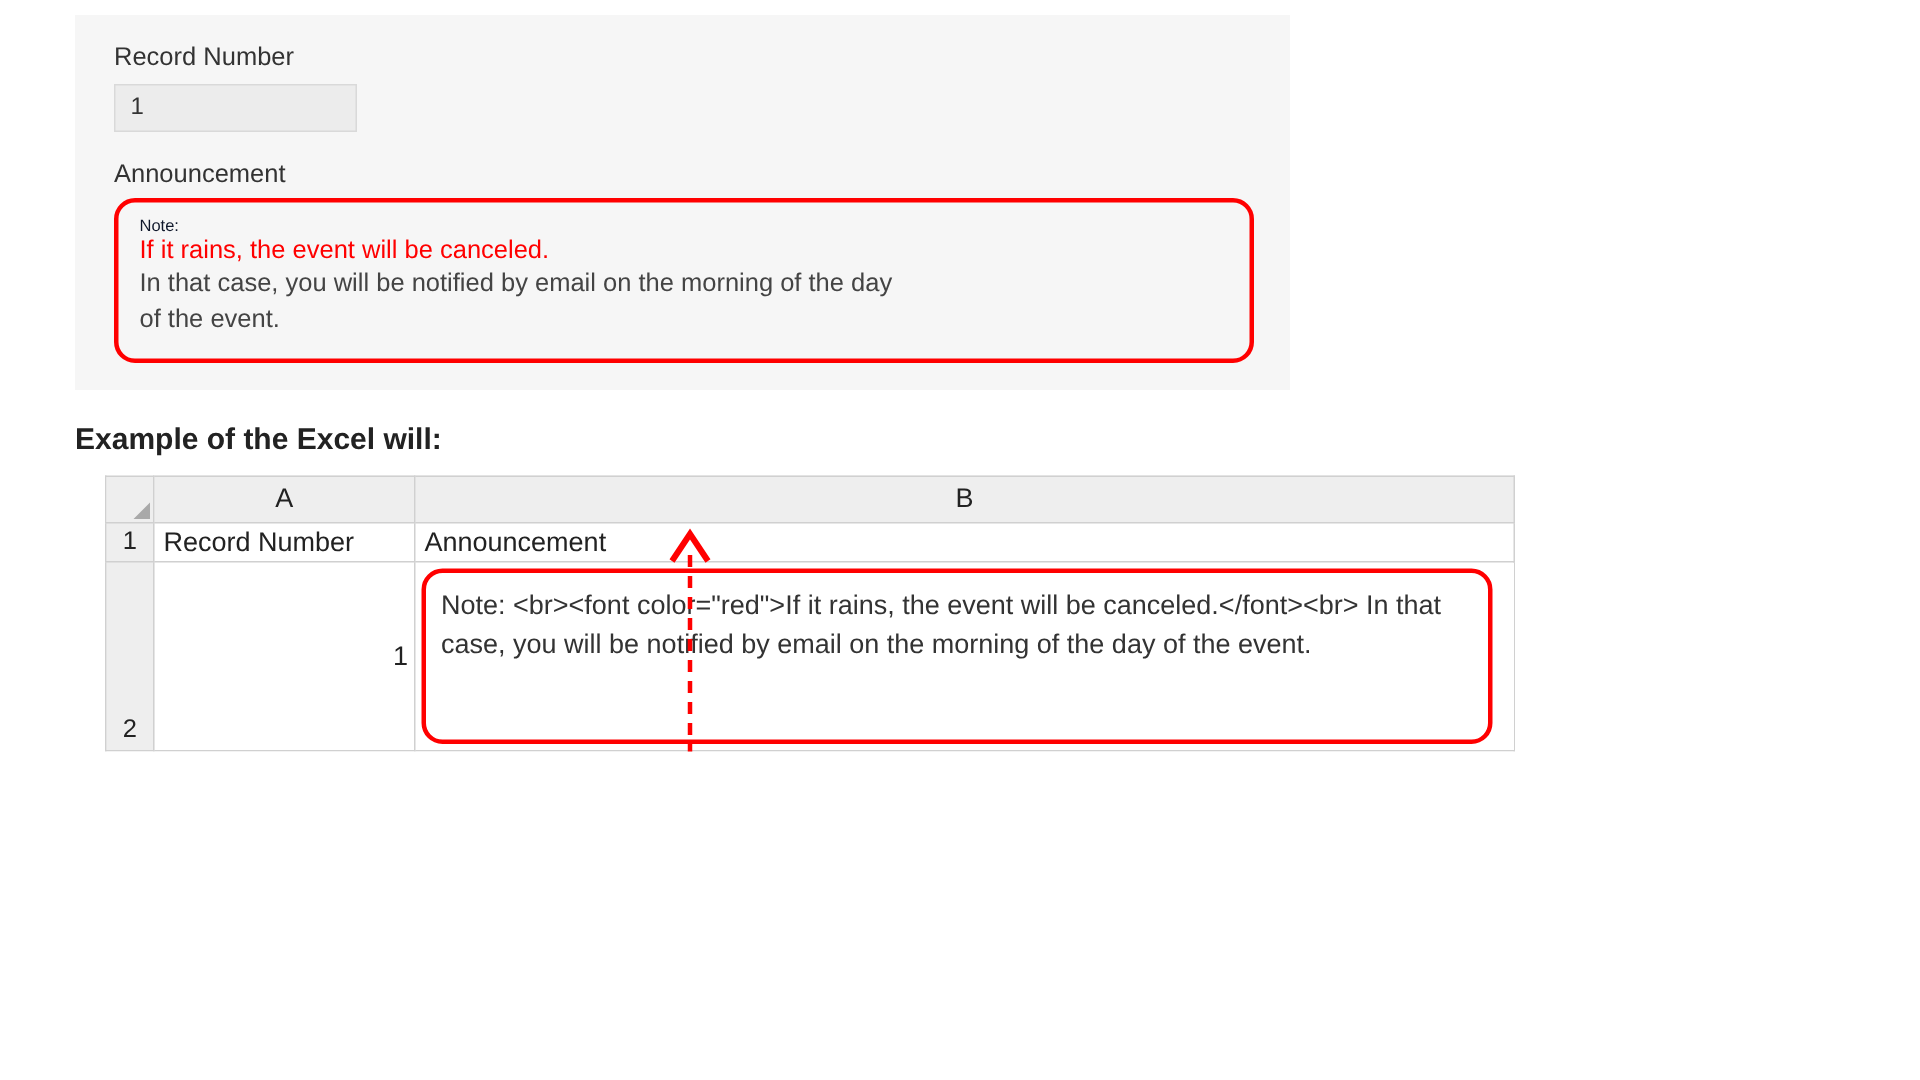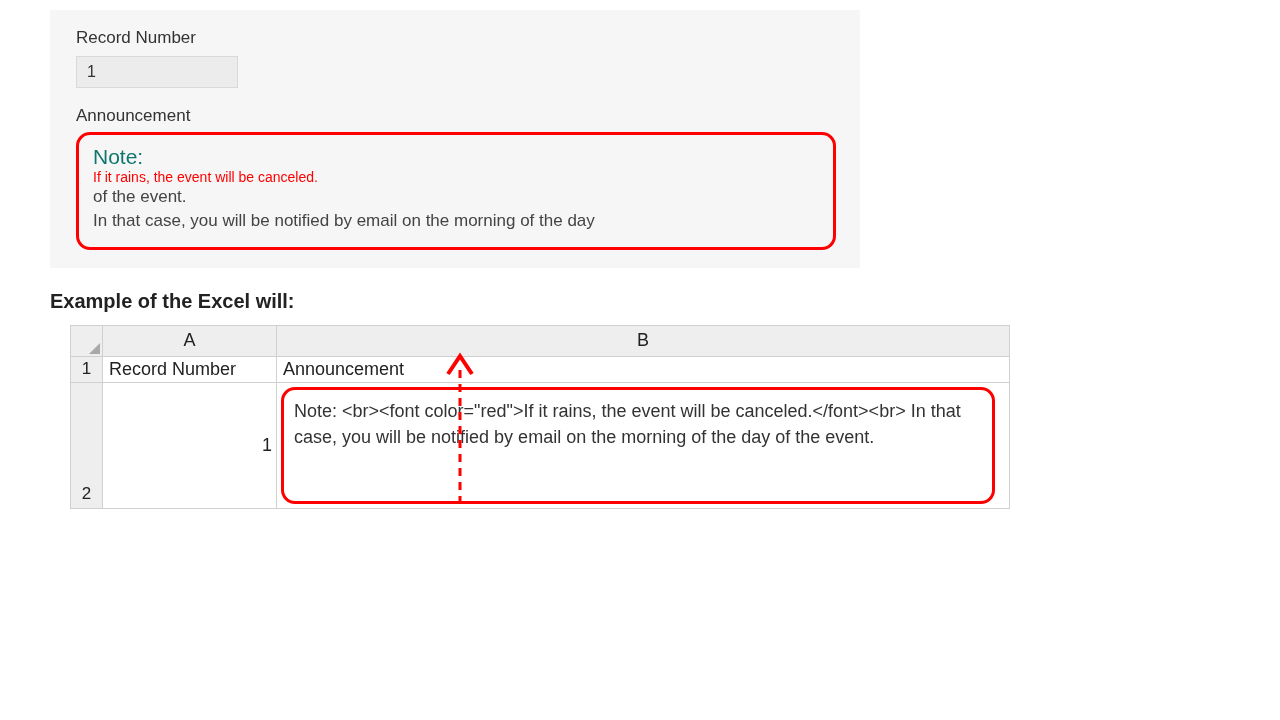--- a/index.html
+++ b/index.html
@@ -49,22 +49,22 @@
     margin-bottom: 6px;
   }
   .callout {
     border: 3px solid #ff0000;
     border-radius: 14px;
     padding: 10px 14px 14px 14px;
     width: 760px;
     box-sizing: border-box;
     background: #f6f6f6;
   }
-  .note-title { font-size: 21px; color:#0f766e; }
-  .note-red   { font-size: 14px; color:#ff0000; }
+  .note-title { font-size: 11px; color:#0f172a; }
+  .note-red   { font-size: 17px; color:#ff0000; }
   .note-body  { font-size: 17px; color:#444; line-height:1.4; }
 
   
   .excel-wrap {
     margin: 12px 0 0 20px;
     width: 940px;
   }
   .excel {
     border-collapse: collapse;
     width: 100%;
@@ -157,22 +157,22 @@
 
   <div class="app-panel">
     <div class="field-label">Record Number</div>
     <div class="readonly-box">1</div>
 
     <div class="announcement-label">Announcement</div>
 
     <div class="callout">
       <div class="note-title">Note:</div>
       <div class="note-red">If it rains, the event will be canceled.</div>
+      <div class="note-body">In that case, you will be notified by email on the morning of the day</div>
       <div class="note-body">of the event.</div>
-      <div class="note-body">In that case, you will be notified by email on the morning of the day</div>
     </div>
   </div>
 
   <h2 class="section" style="margin-top:22px;">Example of the Excel will:</h2>
 
   <div class="excel-wrap">
     <table class="excel">
       <colgroup>
         <col style="width:32px">
         <col class="colA">

